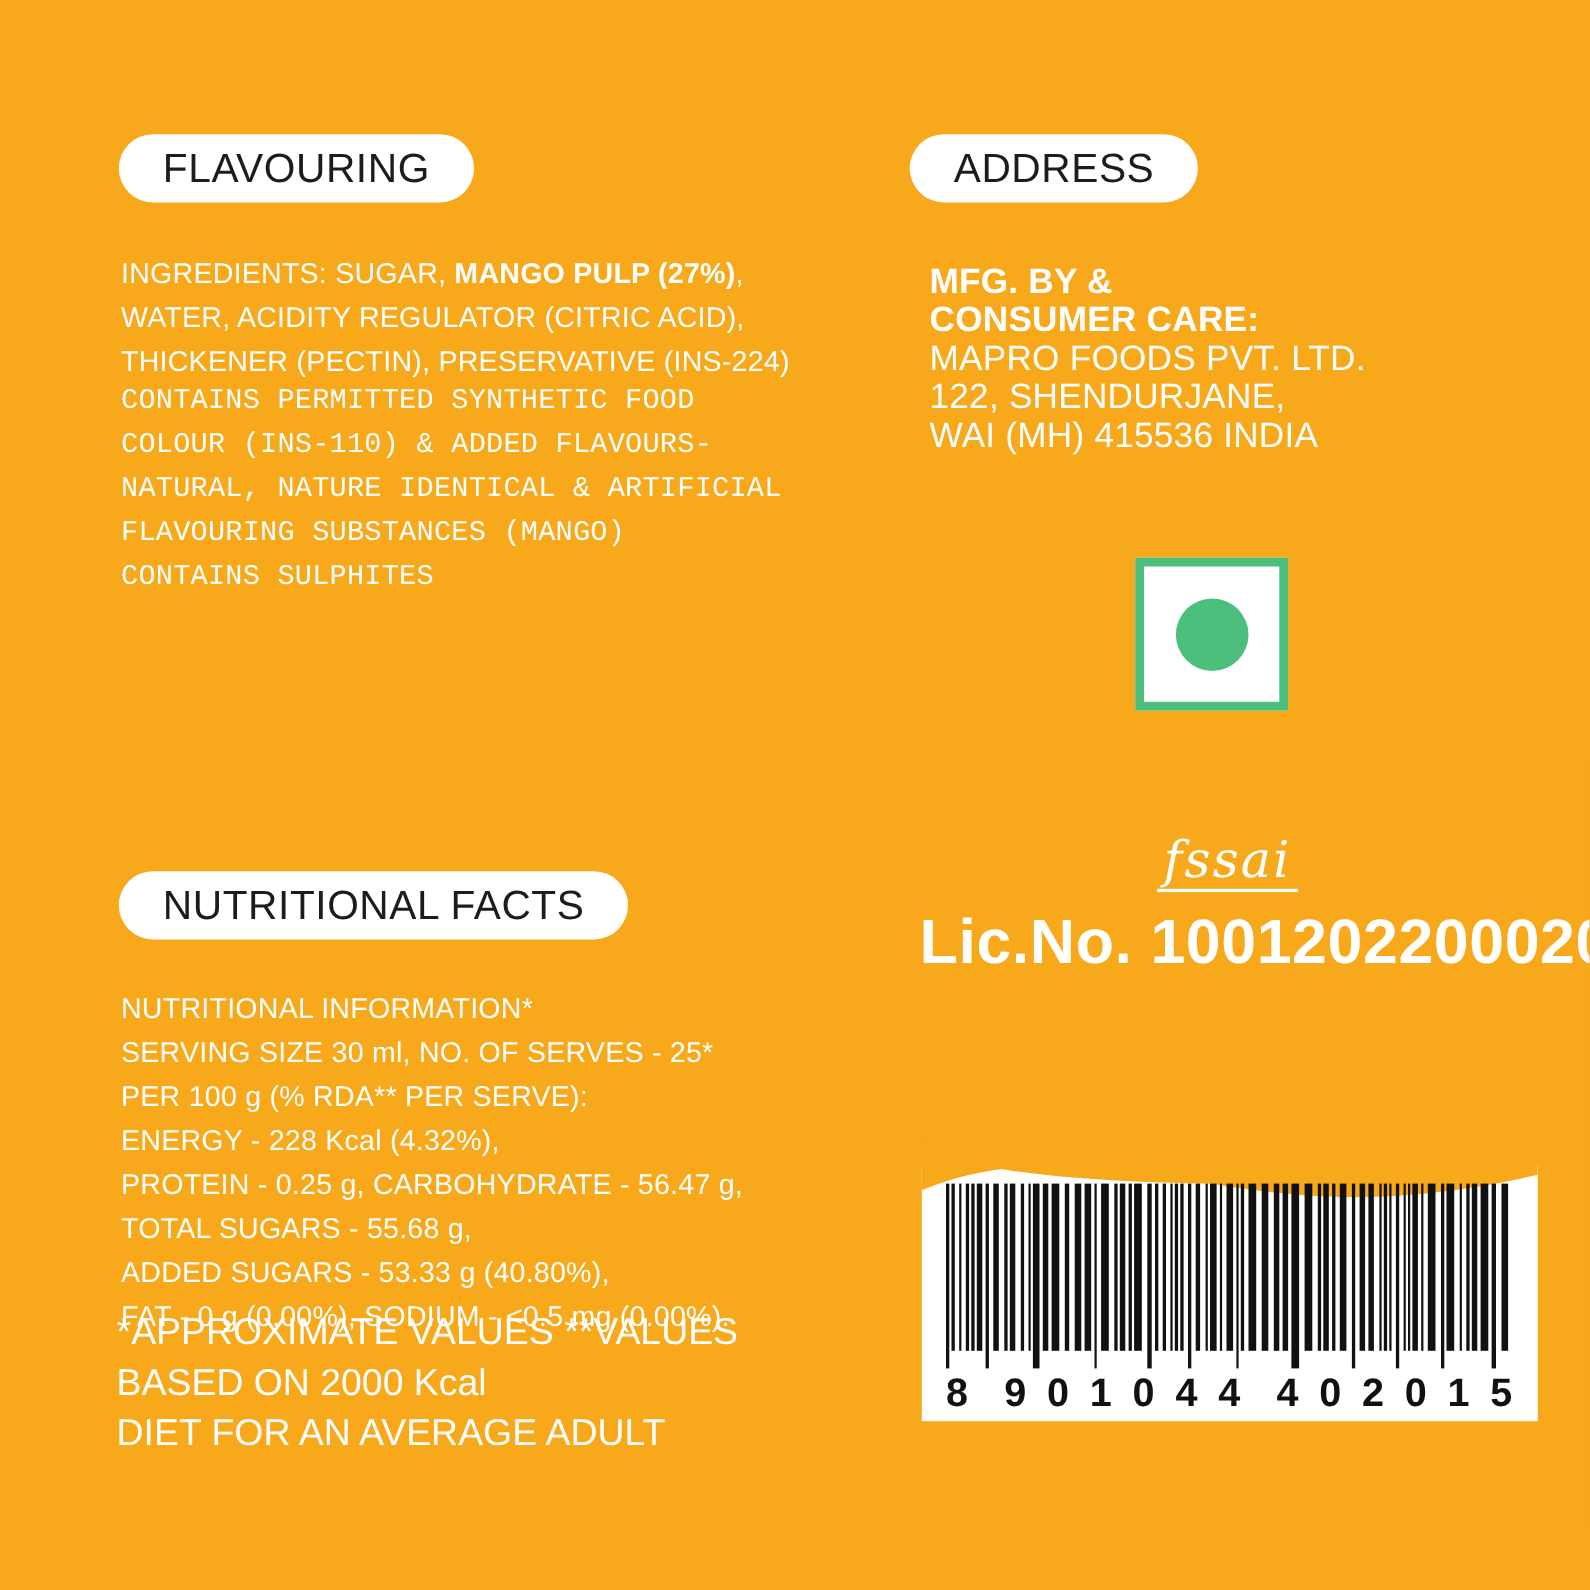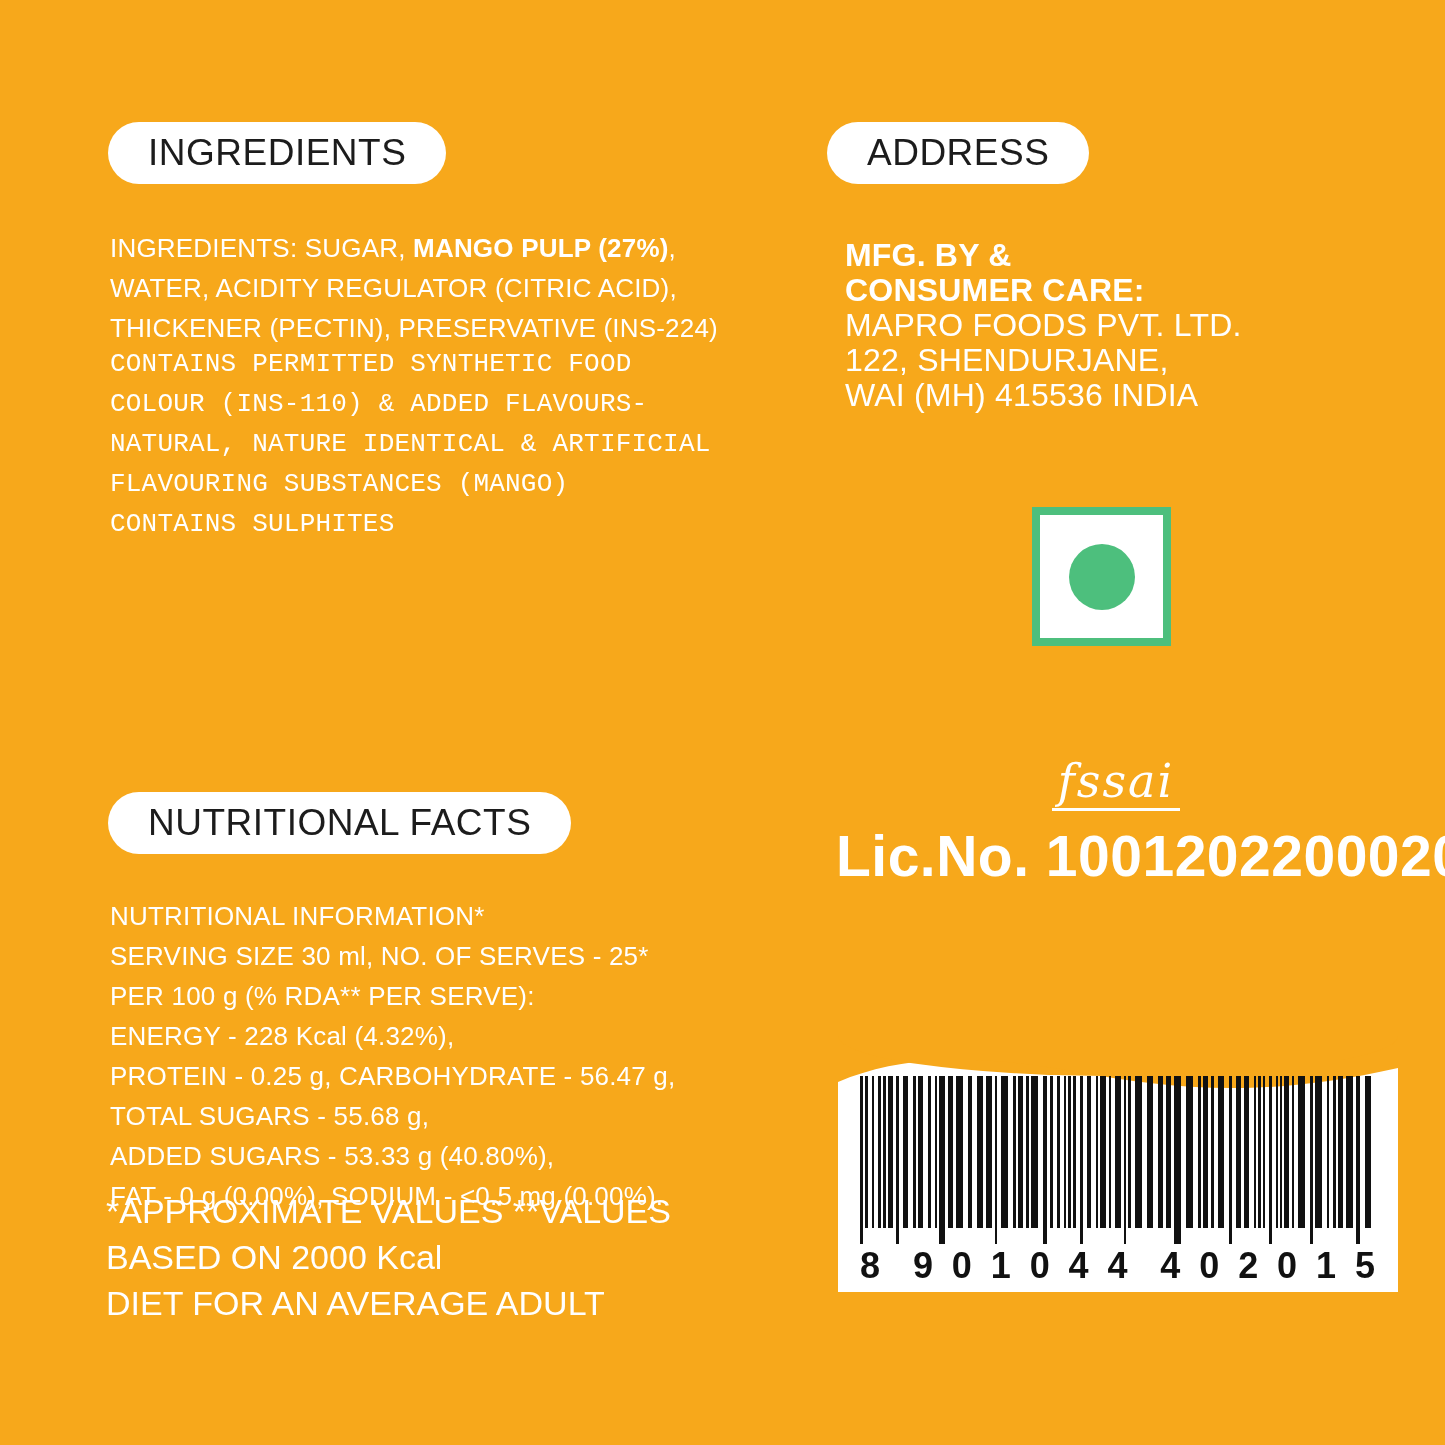--- a/index.html
+++ b/index.html
@@ -215,21 +215,21 @@
     font-weight: 700;
     color: #111111;
     letter-spacing: 1px;
   }
 </style>
 </head>
 <body>
 
 <div class="page">
 
-  <div class="pill" id="pill-ingredients">INGREDIENTS</div>
+  <div class="pill" id="pill-ingredients">FLAVOURING</div>
 
   <div class="pill" id="pill-nutrition">NUTRITIONAL FACTS</div>
 
   <div class="pill" id="pill-address">ADDRESS</div>
 
   <div class="body-text" id="ingredients-line1"><span>INGREDIENTS: SUGAR, </span><b>MANGO PULP (27%)</b><span>,
 WATER, ACIDITY REGULATOR (CITRIC ACID),
 THICKENER (PECTIN), PRESERVATIVE (INS-224)</span></div>
 
   <div class="body-text" id="ingredients-line2">CONTAINS PERMITTED SYNTHETIC FOOD

